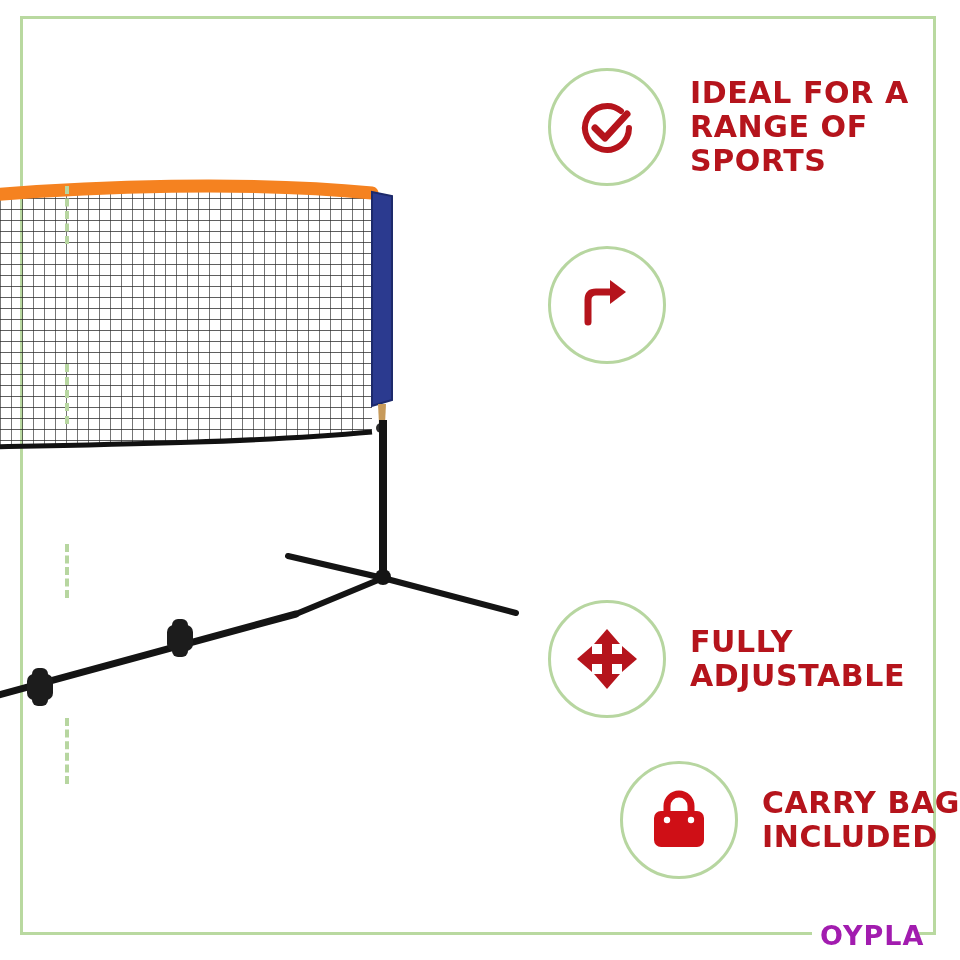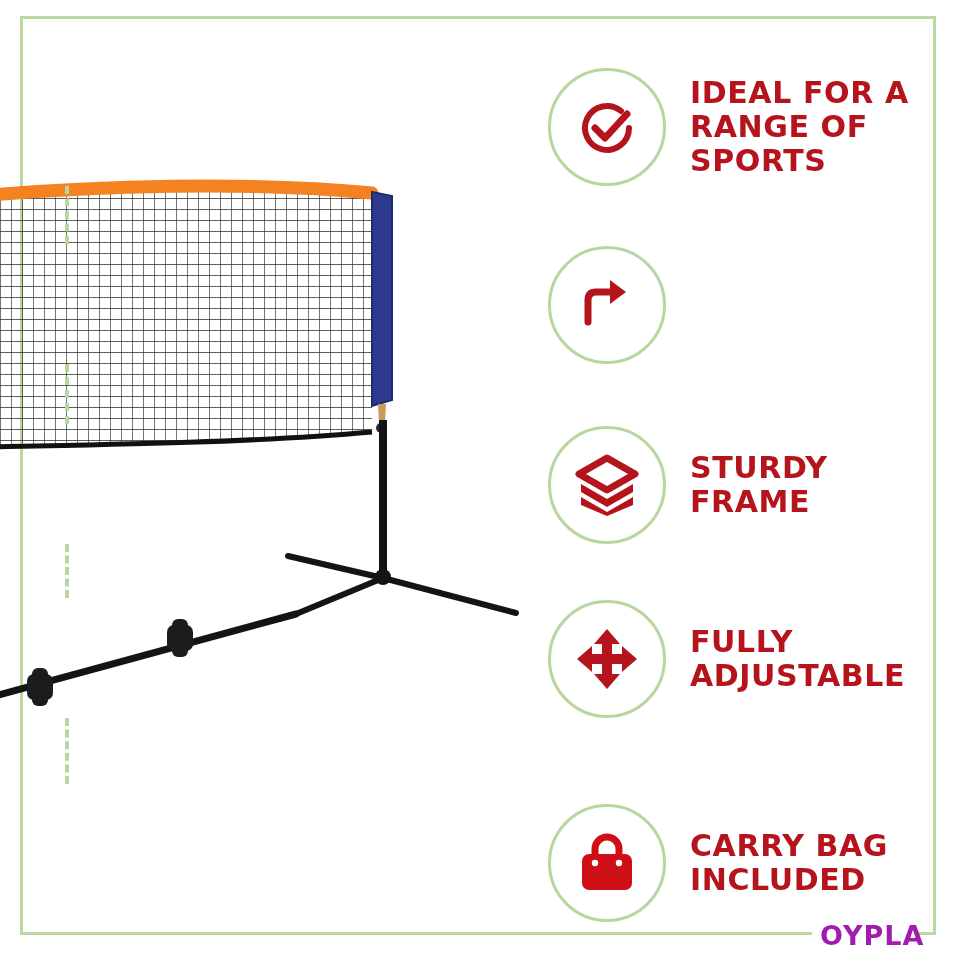--- a/index.html
+++ b/index.html
@@ -197,50 +197,39 @@
 
     <div class="feature" style="top:245px;">
       <div class="circle">
         <svg width="62" height="62" viewBox="0 0 62 62">
           <path d="M12 48 L12 26 Q12 18 20 18 L40 18" fill="none" stroke="#b5141c" stroke-width="7" stroke-linecap="round" stroke-linejoin="round"></path>
           <path d="M34 6 L50 18 L34 30 Z" fill="#b5141c"></path>
         </svg>
       </div>
     </div>
 
-    <div class="feature" style="top:425px;">
-      <div class="circle">
-        <svg width="64" height="62" viewBox="0 0 64 62">
-          <path d="M32 4 L60 20 L32 36 L4 20 Z" fill="none" stroke="#b5141c" stroke-width="7" stroke-linejoin="round"></path>
-          <path d="M6 30 L32 45 L58 30 L58 38 L32 53 L6 38 Z" fill="#b5141c"></path>
-          <path d="M6 43 L32 58 L58 43 L58 51 L32 62 L6 51 Z" fill="#b5141c"></path>
-        </svg>
-      </div>
-      <div class="flabel">Sturdy
-frame</div>
-    </div>
 
     <div class="feature" style="top:599px;">
       <div class="circle">
         <svg width="64" height="64" viewBox="0 0 64 64">
           <g fill="#b5141c">
             <rect x="27" y="10" width="10" height="44" rx="2"></rect>
             <rect x="10" y="27" width="44" height="10" rx="2"></rect>
             <path d="M32 2 L45 17 L19 17 Z"></path>
             <path d="M32 62 L45 47 L19 47 Z"></path>
             <path d="M2 32 L17 45 L17 19 Z"></path>
             <path d="M62 32 L47 45 L47 19 Z"></path>
           </g>
         </svg>
       </div>
       <div class="flabel">Fully
 adjustable</div>
     </div>
 
-    <div class="feature" style="top:803px;">
+    <div class="feature" style="top:760px;justify-content:flex-end;">
       <div class="circle">
         <svg width="60" height="62" viewBox="0 0 60 62">
           <path d="M18 26 L18 17 A12 12 0 0 1 42 17 L42 26" fill="none" stroke="#cf0f16" stroke-width="7" stroke-linecap="round"></path>
           <rect x="5" y="22" width="50" height="36" rx="7" fill="#cf0f16"></rect>
           <circle cx="18" cy="31" r="3.2" fill="#ffffff"></circle>
           <circle cx="42" cy="31" r="3.2" fill="#ffffff"></circle>
         </svg>
       </div>
       <div class="flabel">Carry bag
 included</div>

